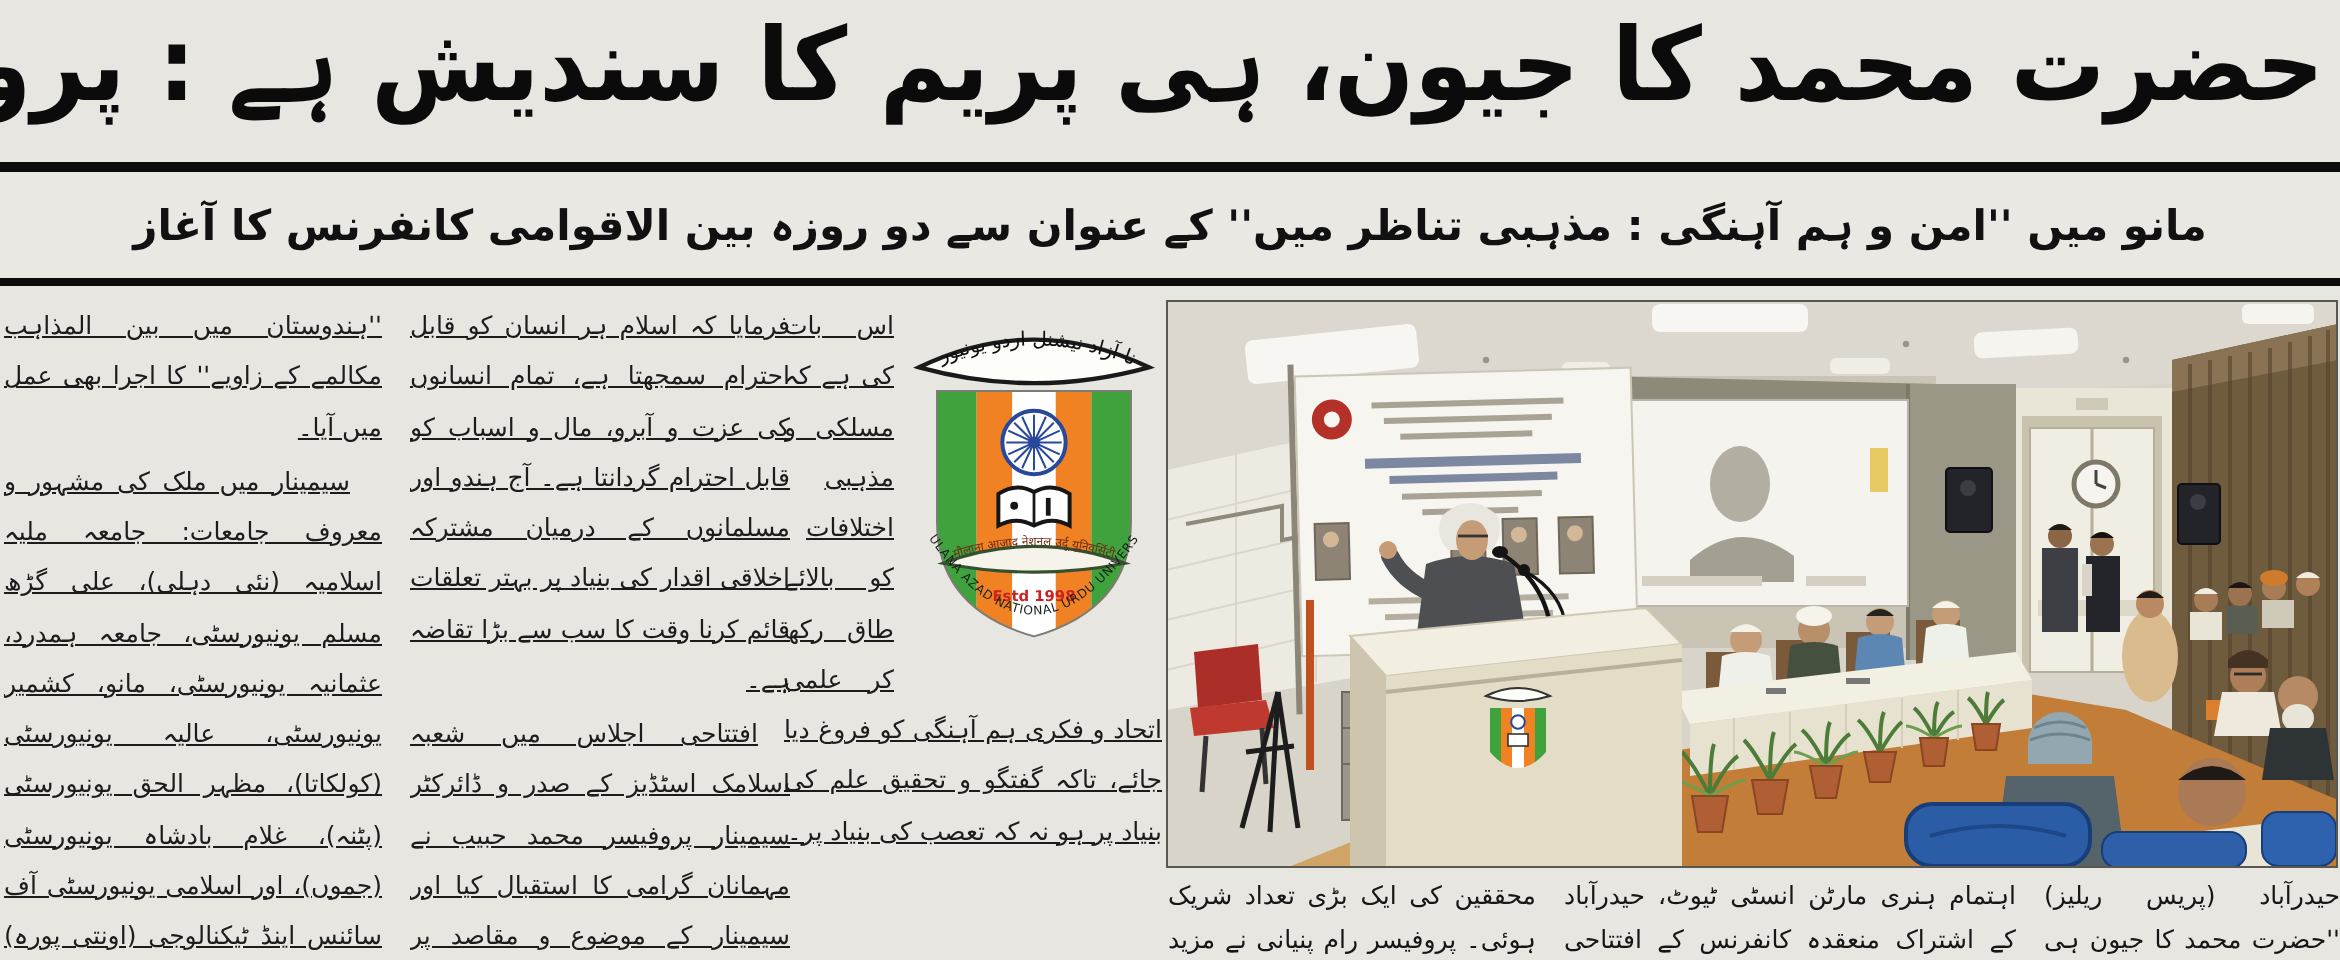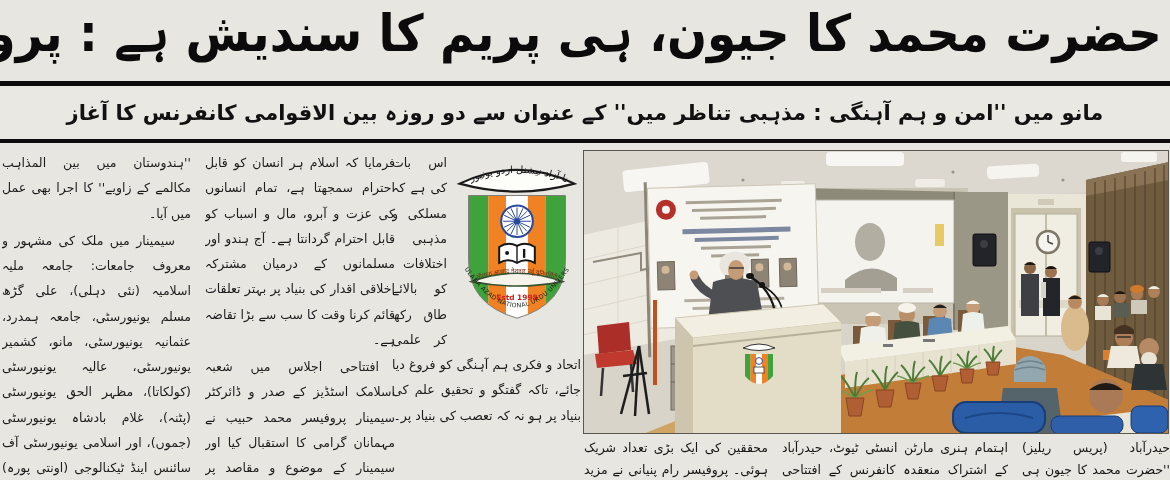--- a/index.html
+++ b/index.html
@@ -11,21 +11,21 @@
             text-align:center;letter-spacing:-1px;color:#0b0b0b;white-space:nowrap;
             transform:scaleY(1.08);}
   
   .subhead-box{position:absolute;left:0;top:81px;width:1170px;height:62px;box-sizing:border-box;
                border-top:5px solid #0c0c0c;border-bottom:4px solid #0c0c0c;background:#eae8e3;
                display:flex;align-items:center;justify-content:center;}
   .subhead{margin:16px;font-size:21px;font-weight:bold;color:#111;white-space:nowrap;}
   
   .col{position:absolute;top:150px;height:330px;overflow:hidden;font-size:12.5px;
        line-height:2.02;text-align:justify;color:#1c1c1c;}
-  .col p{margin:0 0 2px 0;}
+  .col p{margin:0 0 2px 0;text-decoration:underline;}
   .col p + p{text-indent:16px;}
   .col-left{left:2px;width:189px;}
   .col-mid{left:205px;width:190px;}
   .col-right{left:392px;width:189px;}
   .logo-fig{float:right;margin:0 0 4px 6px;width:128px;height:188px;}
   
   .photo-fig{position:absolute;left:583px;top:150px;width:586px;height:284px;margin:0;
              background:#d8d4ca;}
   
   .caption{position:absolute;left:583px;top:437px;width:587px;height:43px;direction:rtl;

